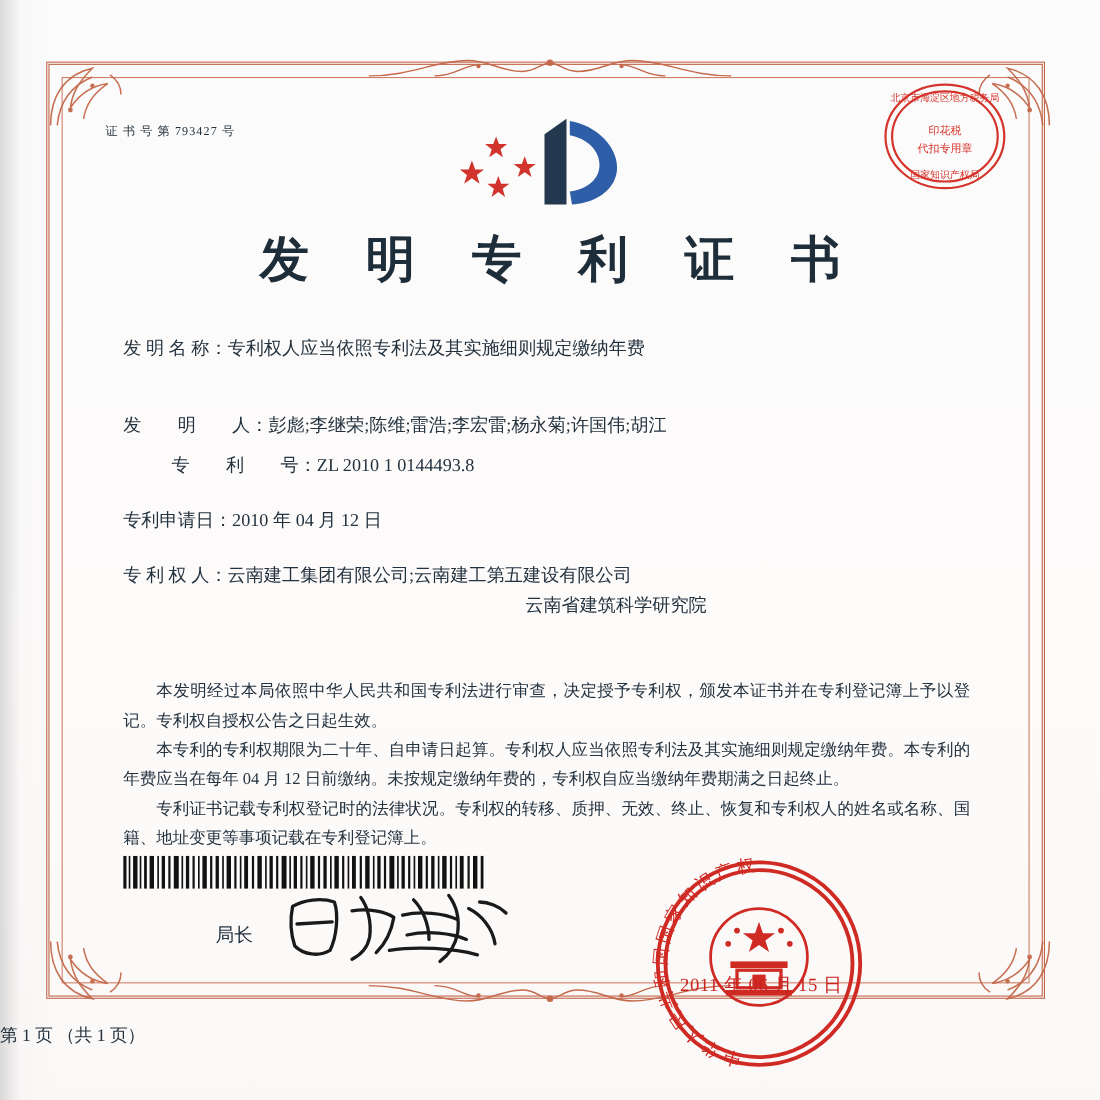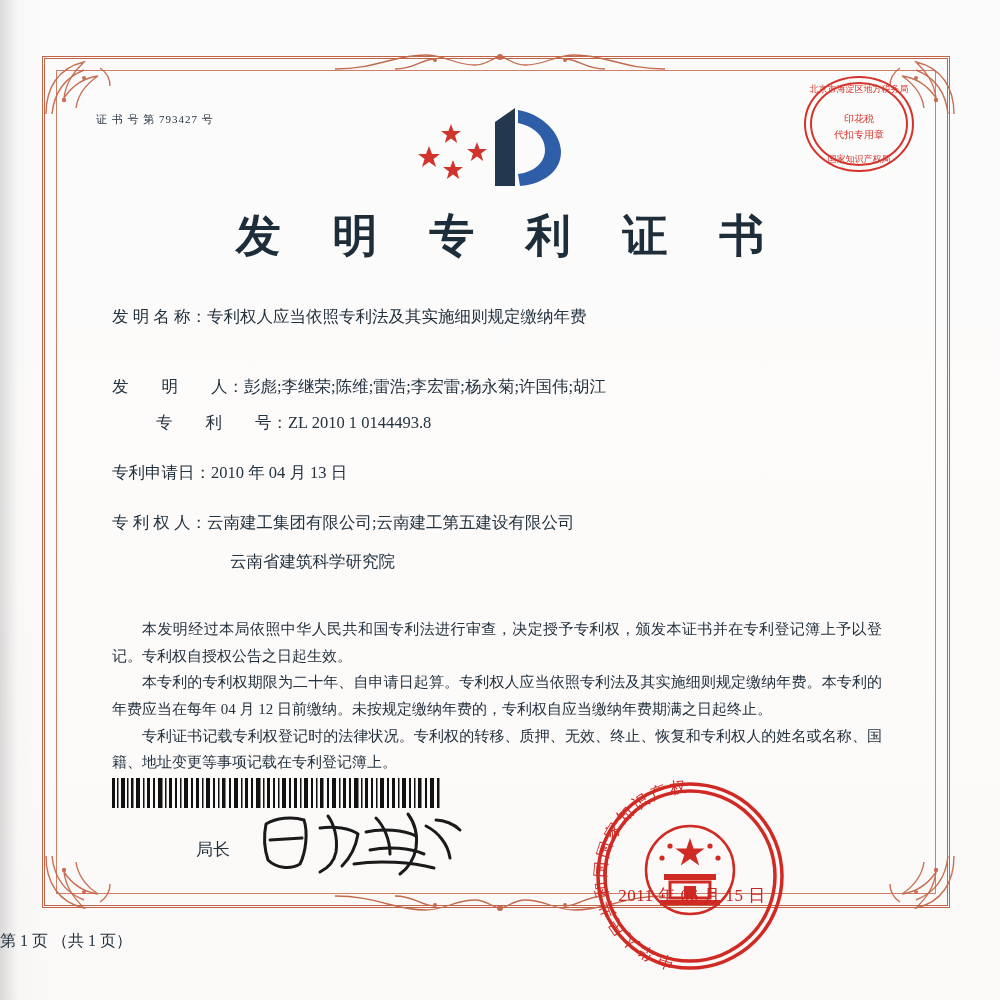--- a/index.html
+++ b/index.html
@@ -132,21 +132,22 @@
   .field .label {
     display: inline-block;
     color: #23323f;
   }
   .field .value {
     display: inline;
   }
   .cont-line {
     display: block;
     margin-left: 118px;
-    margin-top: 14px;
+    margin-top: 2px;
+    text-align: center;
   }
 
   #f-name   { top: 305px; }
   #f-inventors { top: 355px; margin-top: 20px; }
   #f-patentno  { top: 411px; margin-left: 44px; }
   #f-appdate   { top: 461px; }
   #f-holder    { top: 511px; white-space: normal; }
   #f-grantdate { top: 568px; }
 
   
@@ -341,21 +342,21 @@
 
   <div class="field" id="f-inventors">
     <span class="label">发　　明　　人：</span><span class="value">彭彪;李继荣;陈维;雷浩;李宏雷;杨永菊;许国伟;胡江</span>
   </div>
 
   <div class="field" id="f-patentno">
     <span class="label">专　　利　　号：</span><span class="value">ZL 2010 1 0144493.8</span>
   </div>
 
   <div class="field" id="f-appdate">
-    <span class="label">专利申请日：</span><span class="value">2010 年 04 月 13 日</span>
+    <span class="label">专利申请日：</span><span class="value">2010 年 04 月 12 日</span>
   </div>
 
   <div class="field" id="f-holder">
     <span class="label">专 利 权 人：</span><span class="value">云南建工集团有限公司;云南建工第五建设有限公司</span>
     <span class="cont-line">云南省建筑科学研究院</span>
   </div>
 
 
   <div id="body-text">
     <p>本发明经过本局依照中华人民共和国专利法进行审查，决定授予专利权，颁发本证书并在专利登记簿上予以登记。专利权自授权公告之日起生效。</p>

